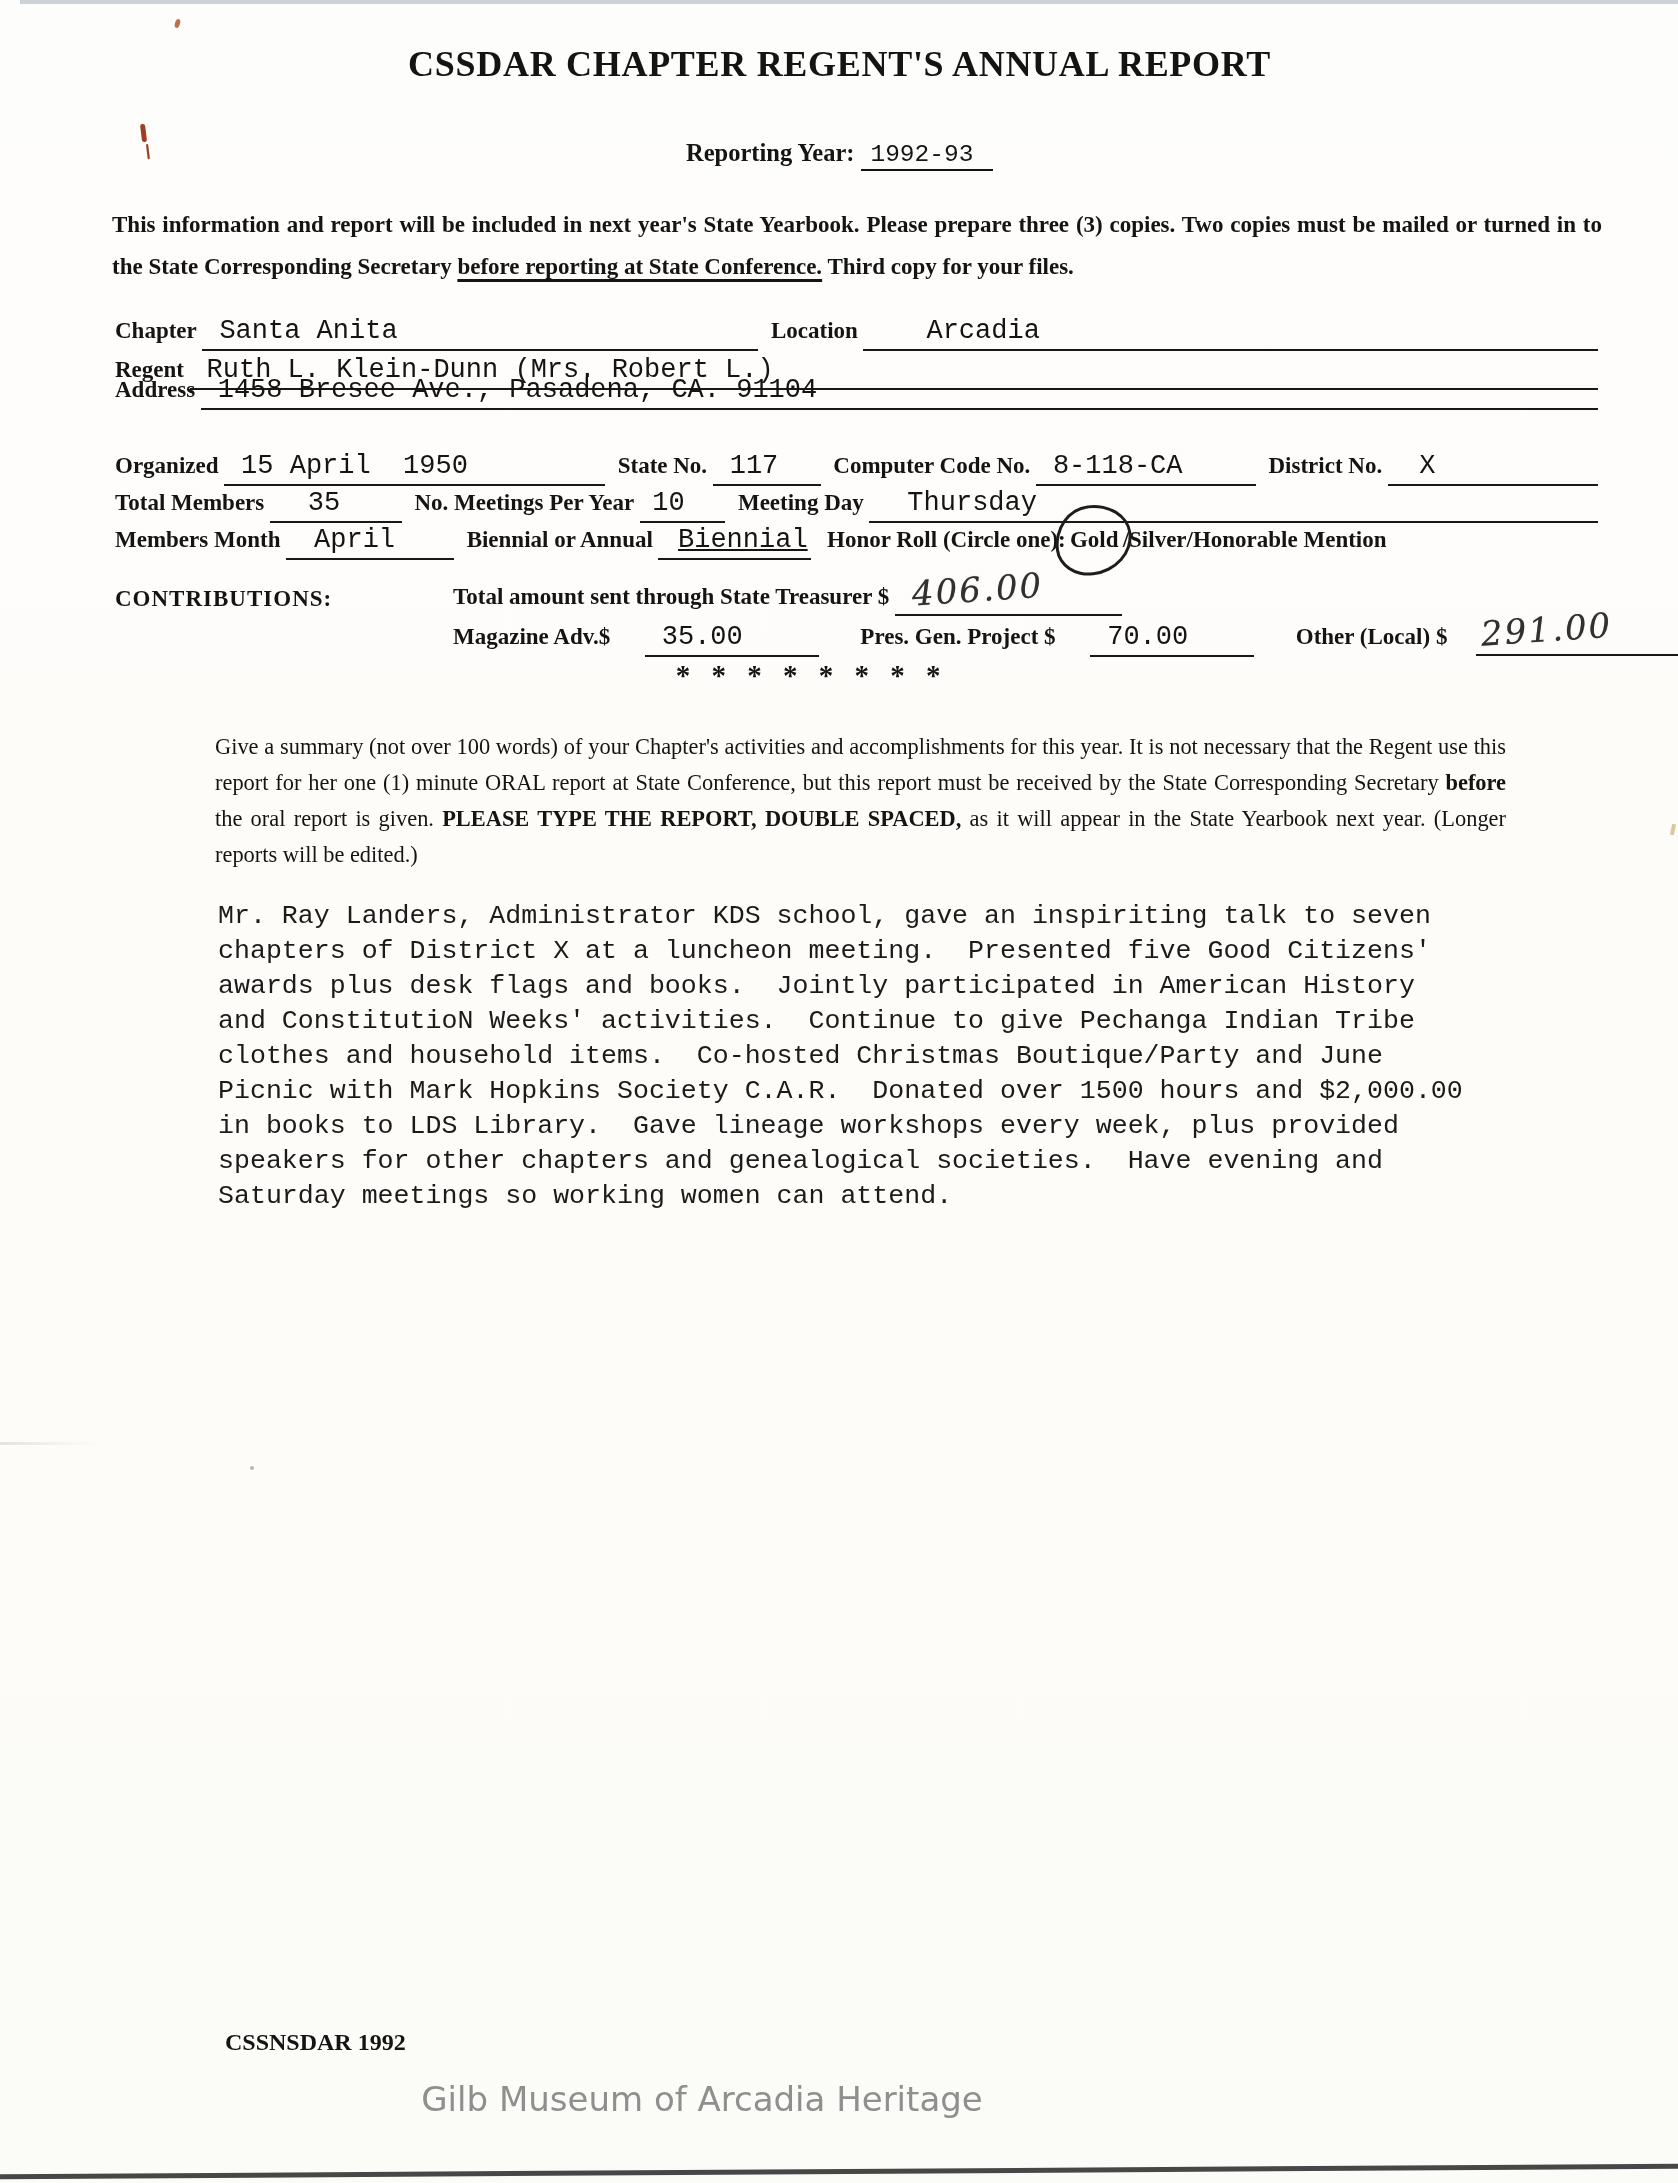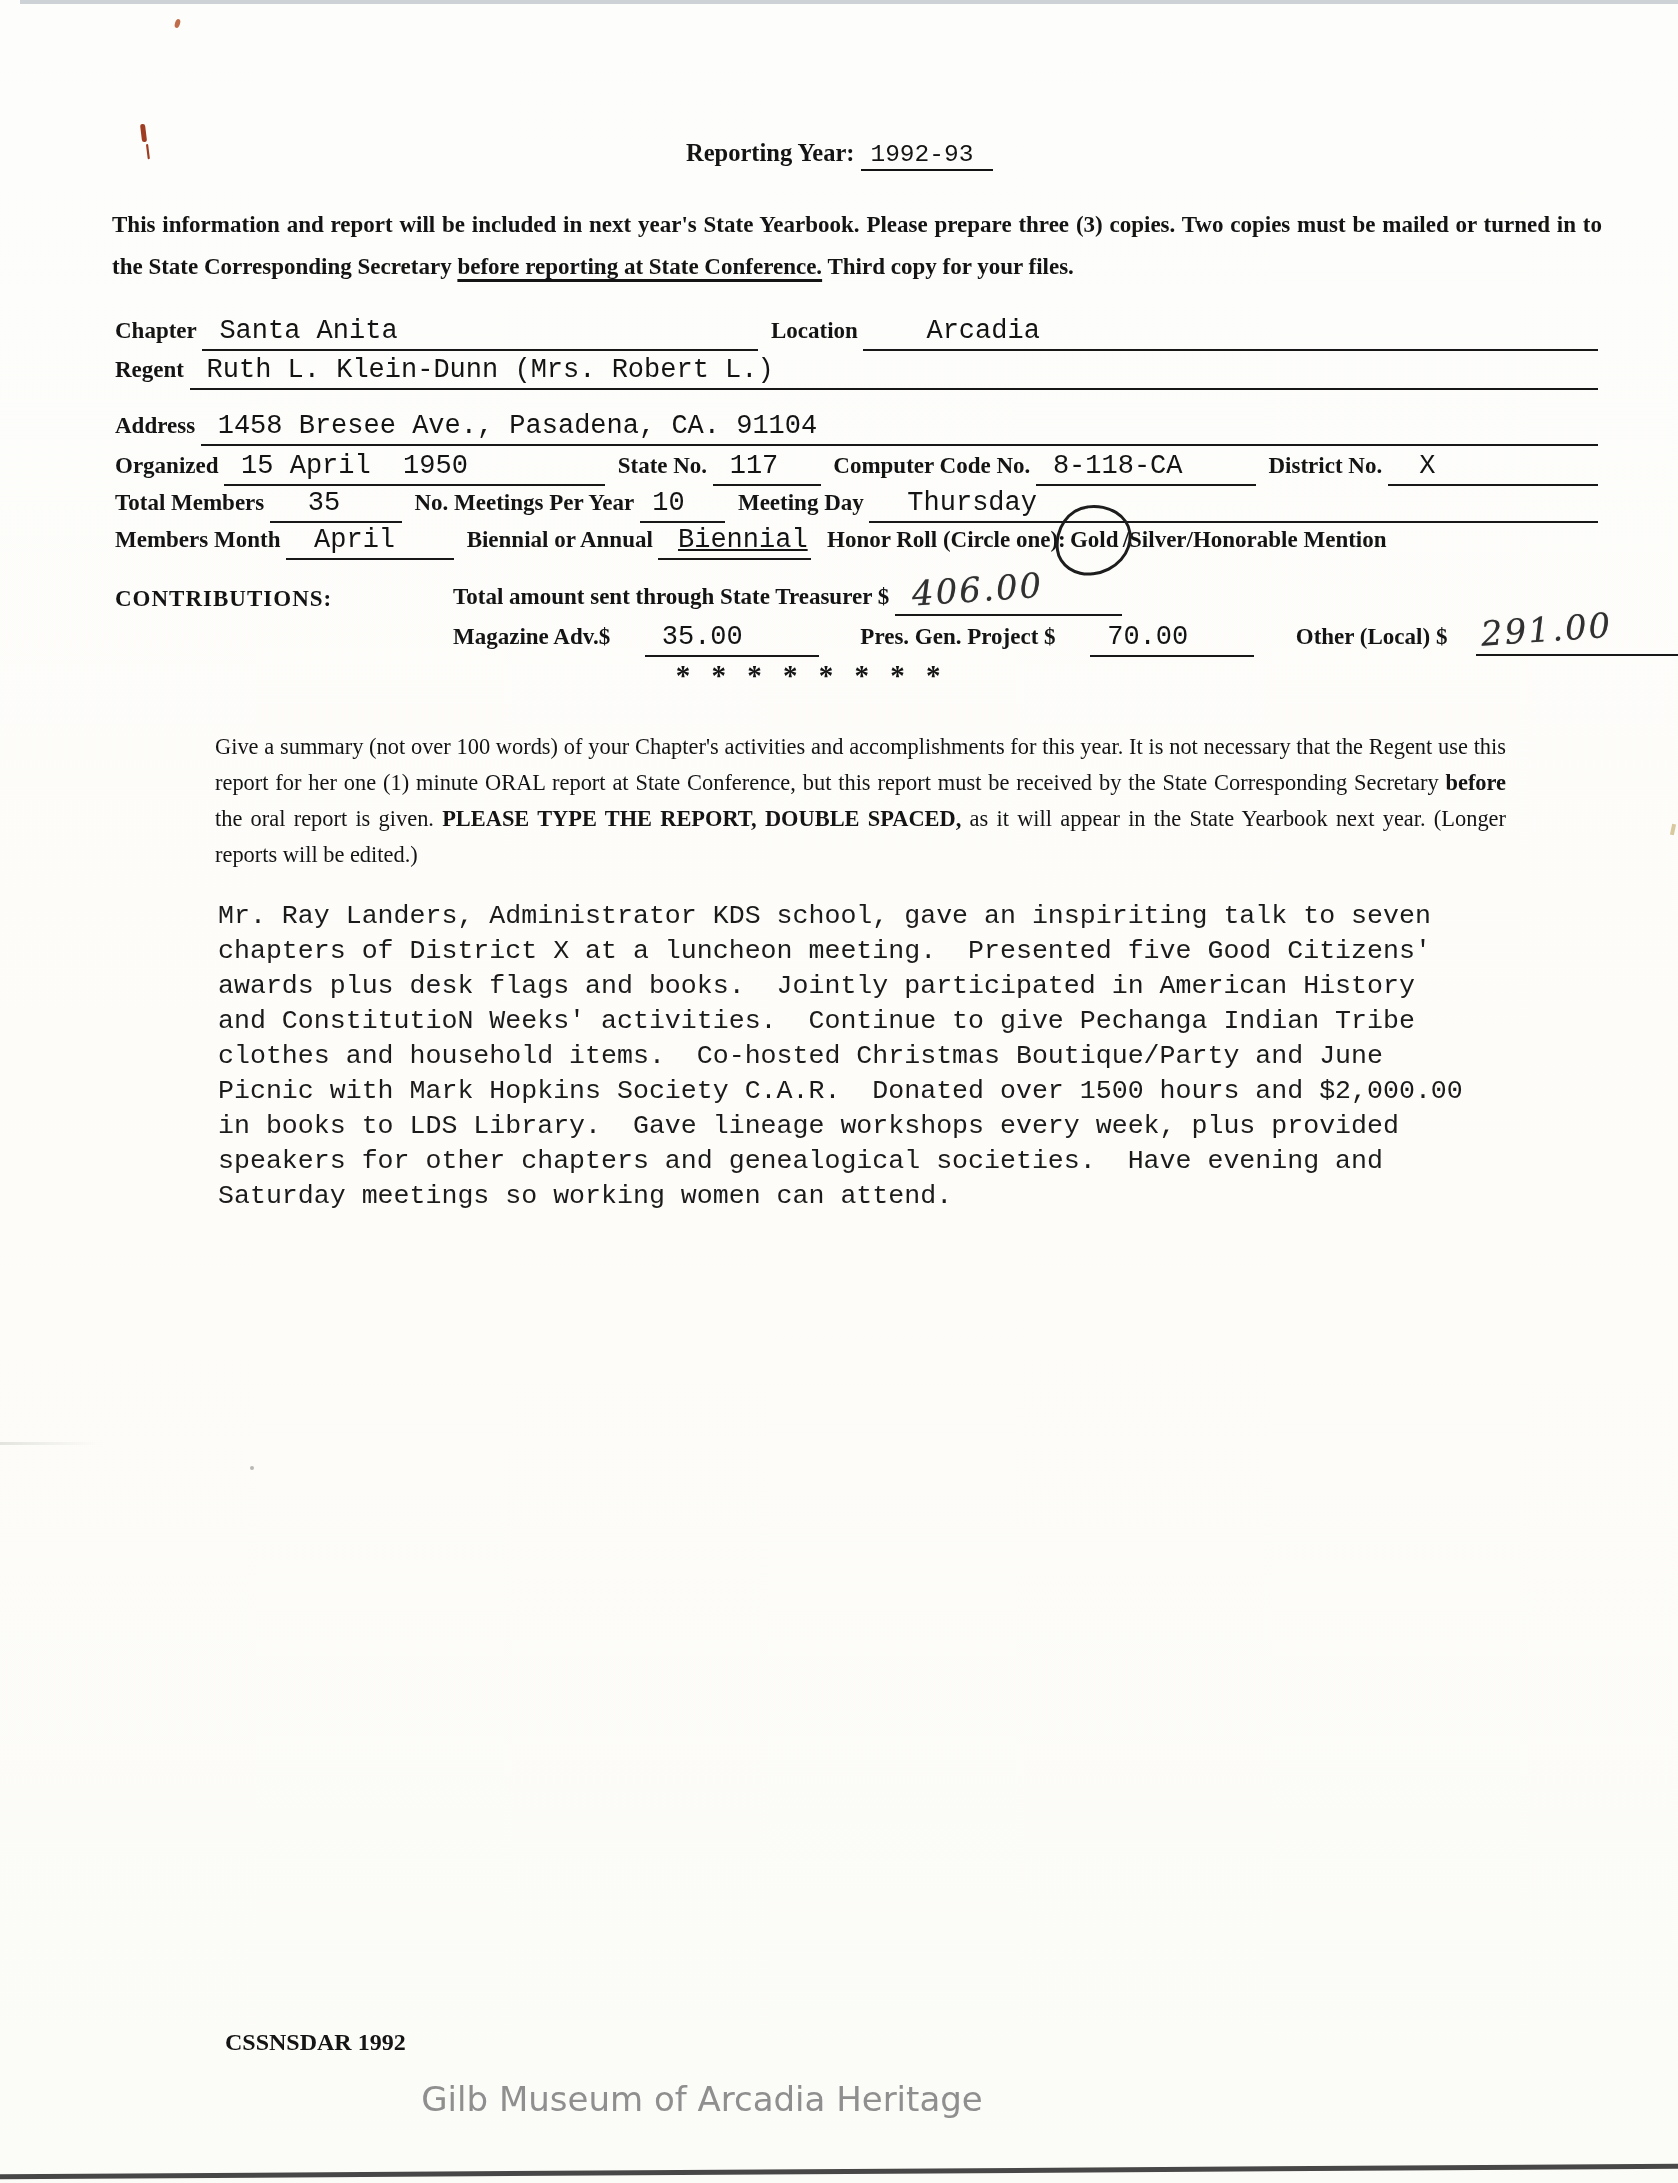--- a/index.html
+++ b/index.html
@@ -36,21 +36,21 @@
   .frow{position:absolute;left:115px;width:1483px;display:flex;align-items:baseline;
     font-size:23px;font-weight:700;line-height:35px;white-space:nowrap;}
   .lbl{flex:none;}
   .fill{flex:none;border-bottom:2.8px solid #181818;margin:0 12.6px 0 5.6px;padding-left:17px;}
   .fill.grow{flex:1 1 auto;margin-right:0;}
   .fill.tight{margin-right:16px;text-decoration:underline;}
   .typed{font-family:"Liberation Mono",monospace;font-weight:400;font-size:27px;white-space:pre;}
 
   .row-chapter{top:313px;}
   .row-regent{top:352px;}
-  .row-address{top:408px;justify-content:center;}
+  .row-address{top:372px;justify-content:center;}
   .row-organized{top:448px;}
   .row-members{top:485px;}
   .row-election{top:522px;}
 
   .gold-wrap{position:relative;display:inline-block;padding:0 4.2px;}
   .gold-wrap::after{content:"";position:absolute;left:-11.2px;right:-8.4px;top:-17px;bottom:-18px;
     border:3.5px solid #1d1d1d;border-radius:48% 52% 56% 44%/58% 46% 54% 42%;transform:rotate(-7deg);}
 
   
   .contrib-heading{position:absolute;left:115px;top:586px;font-size:23px;font-weight:700;letter-spacing:1px;}
@@ -82,20 +82,21 @@
 
 <div class="page">
 
   <div class="top-edge"></div>
   <div class="speck-red-1"></div>
   <div class="speck-red-2"></div>
   <div class="speck-gray-1"></div>
   <div class="speck-edge"></div>
   <div class="crease"></div>
 
+  <div class="title">CSSDAR CHAPTER REGENT'S ANNUAL REPORT</div>
 
   <div class="report-year">
     <span>Reporting Year:</span>
     <span class="value">1992-93</span>
   </div>
 
   <div class="intro"><span>This information and report will be included in next year's State Yearbook.  Please prepare three (3) copies.  Two copies must be mailed or turned in to the State Corresponding Secretary </span><span class="emph">before reporting at State Conference.</span><span>  Third copy for your files.</span></div>
 
   <div class="frow row-regent">
     <span class="lbl">Regent</span>

